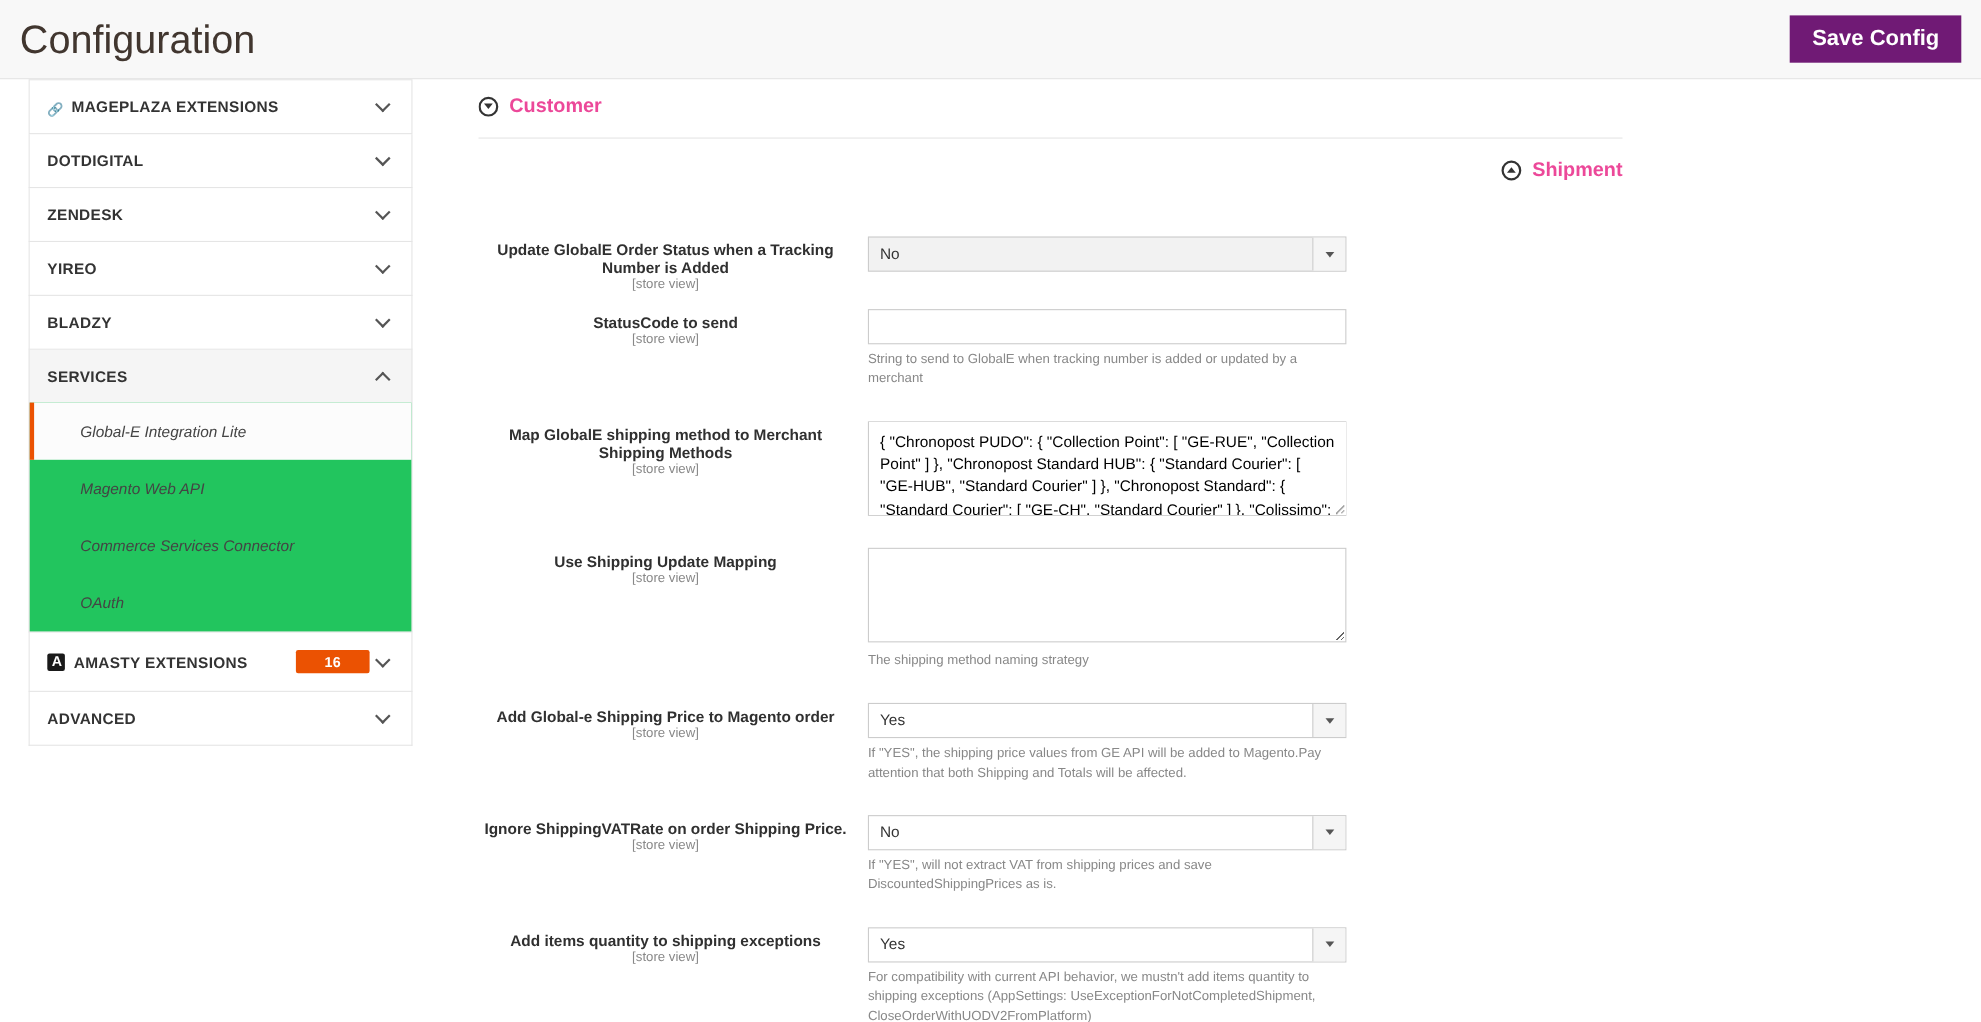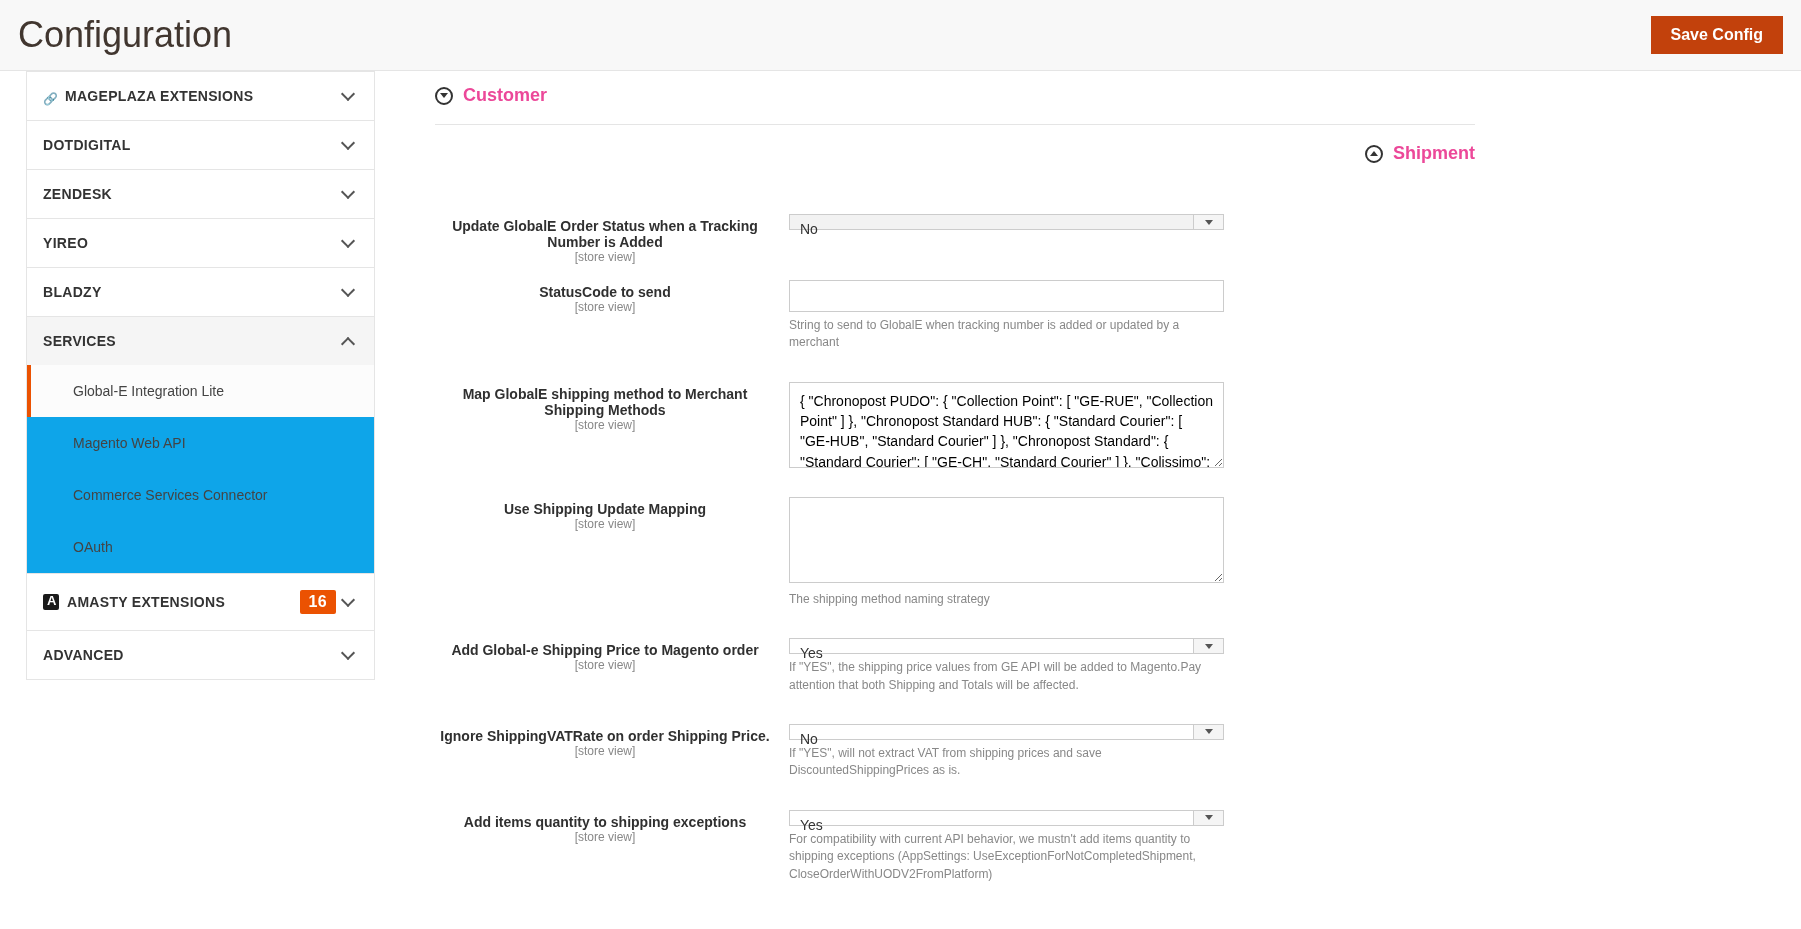--- a/index.html
+++ b/index.html
@@ -1,50 +1,50 @@
 <!DOCTYPE html>
 <html><head>
   <meta charset="utf-8">
   <style>
     * { box-sizing: border-box; margin: 0; padding: 0; }
     body { font-family: 'Helvetica Neue', Arial, sans-serif; font-size: 14px; color: #333; background: #fff; }
     .header { display: flex; justify-content: space-between; align-items: center; padding: 14px 18px; border-bottom: 1px solid #e5e5e5; background: #f8f8f8; }
     .page-title { font-size: 36px; font-weight: 300; color: #41362f; }
-    .btn-save { background: #c2410c; color: #fff; border: none; padding: 10px 20px; font-size: 16px; font-weight: 600; cursor: pointer; }
+    .btn-save { background: #701a75; color: #fff; border: none; padding: 10px 20px; font-size: 20px; font-weight: 600; cursor: pointer; }
     .main-container { display: flex; padding: 0 0 0 0; }
     .sidebar { width: 375px; padding: 0 0 0 26px; flex-shrink: 0; }
     .sidebar-section { border: 1px solid #e5e5e5; border-top: none; position: relative; }
     .sidebar-section:first-child { border-top: 1px solid #e5e5e5; }
     .section-header { display: flex; align-items: center; justify-content: space-between; padding: 16px 20px 16px 16px; cursor: pointer; font-weight: 600; font-size: 14px; text-transform: uppercase; letter-spacing: 0.3px; }
     .section-header .label-row { display: flex; align-items: center; gap: 8px; }
     .chevron { width: 12px; height: 12px; display: inline-block; position: relative; }
     .chevron::before { content: ""; position: absolute; width: 8px; height: 8px; border-right: 2px solid #555; border-bottom: 2px solid #555; transform: rotate(45deg); top: -1px; left: 1px; }
     .chevron.up::before { transform: rotate(-135deg); top: 4px; }
     .mp-icon { display: inline-block; width: 14px; height: 8px; font-size: 12px; }
-    .badge { background: #eb5202; color: #fff; font-size: 16px; font-weight: 700; padding: 3px 9px; border-radius: 2px; margin-right: 6px; }
+    .badge { background: #eb5202; color: #fff; font-size: 13px; font-weight: 700; padding: 3px 26px; border-radius: 2px; margin-right: 6px; }
     .amasty-icon { width: 16px; height: 16px; background: #1a1a1a; display: inline-block; position: relative; border-radius: 2px; }
     .amasty-icon::after { content: "a"; color: #fff; font-size: 13px; font-weight: 800; position: absolute; top: -1px; left: 4px; }
-    .sub-items { background: #0ea5e9; }
+    .sub-items { background: #22c55e; font-style: italic; }
     .sub-item { padding: 18px 20px 18px 46px; cursor: pointer; position: relative; font-size: 14px; color: #444; }
     .sub-item.active { background: #fcfcfc; }
     .sub-item.active::before { content: ""; position: absolute; left: 0; top: 0; bottom: 0; width: 4px; background: #eb5202; }
     .content { flex: 1; padding: 0 30px 30px 60px; max-width: 1130px; }
     .section-title-row { display: flex; align-items: center; gap: 10px; padding: 18px 0; border-bottom: 1px solid #e5e5e5; cursor: pointer; }
     .section-title-row.no-border-top { border-top: none; }
     .section-title-row .title { font-size: 18px; font-weight: 600; color: #ec4899; }
     .circle-toggle { width: 18px; height: 18px; border: 2px solid #333; border-radius: 50%; display: inline-flex; align-items: center; justify-content: center; font-size: 10px; }
     .circle-toggle .tri { width: 0; height: 0; display: inline-block; }
     .circle-toggle.collapsed .tri { border-left: 4px solid transparent; border-right: 4px solid transparent; border-top: 5px solid #333; }
     .circle-toggle.expanded .tri { border-left: 4px solid transparent; border-right: 4px solid transparent; border-bottom: 5px solid #333; }
     .form-row { display: flex; align-items: flex-start; padding: 8px 0; gap: 14px; }
     .label-col { width: 340px; text-align: center; font-size: 14px; font-weight: 600; color: #303030; flex-shrink: 0; padding-top: 4px; }
     .label-col .scope { display: block; font-size: 12px; font-weight: 400; color: #888; }
     .input-col { flex: 1; max-width: 435px; }
     .input-col .note { font-size: 12px; color: #888; margin-top: 5px; line-height: 1.45; }
-    .select-wrap { display: flex; border: 1px solid #ccc; height: 16px; background: #fff; }
+    .select-wrap { display: flex; border: 1px solid #ccc; height: 32px; background: #fff; }
     .select-wrap.disabled { background: #f2f2f2; }
     .select-wrap .value { flex: 1; padding: 6px 10px; font-size: 14px; color: #333; }
     .select-wrap .arrow { width: 30px; border-left: 1px solid #ccc; background: #f5f5f5; display: flex; align-items: center; justify-content: center; }
     .select-wrap .arrow::after { content: ""; width: 0; height: 0; border-left: 4px solid transparent; border-right: 4px solid transparent; border-top: 5px solid #555; }
     input.text-input { width: 100%; border: 1px solid #ccc; height: 32px; padding: 6px 10px; font-size: 14px; font-family: inherit;}
     textarea.ta { width: 100%; border: 1px solid #ccc; padding: 8px 10px; font-size: 14px; resize: both; line-height: 1.45; font-family: inherit; }
     textarea.ta.map { height: 86px; overflow-y: scroll; }
     textarea.ta.use { height: 86px; }
     .section-body { padding-top: 24px; }
     .customer-row { border-bottom: 1px solid #e5e5e5; padding: 10px 0 18px 0; overflow: hidden; }

